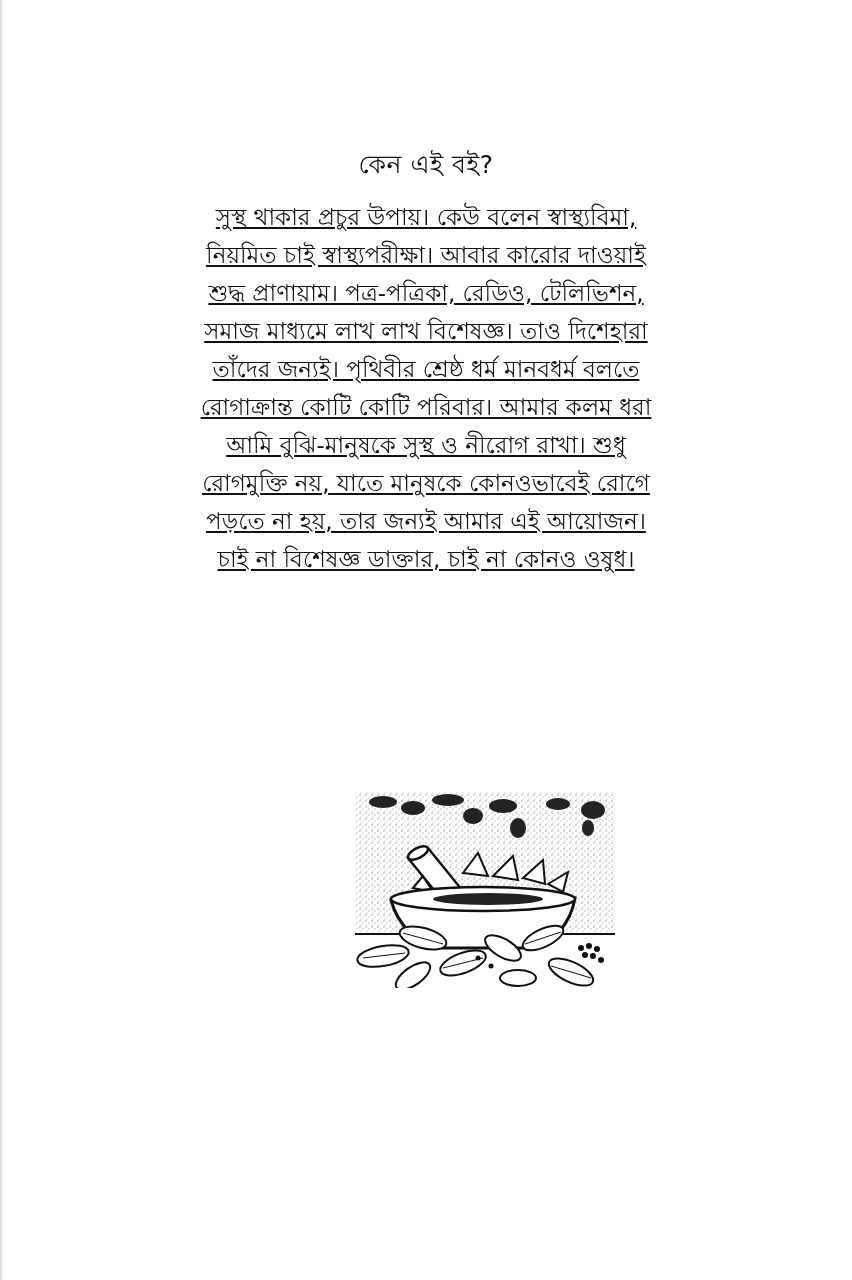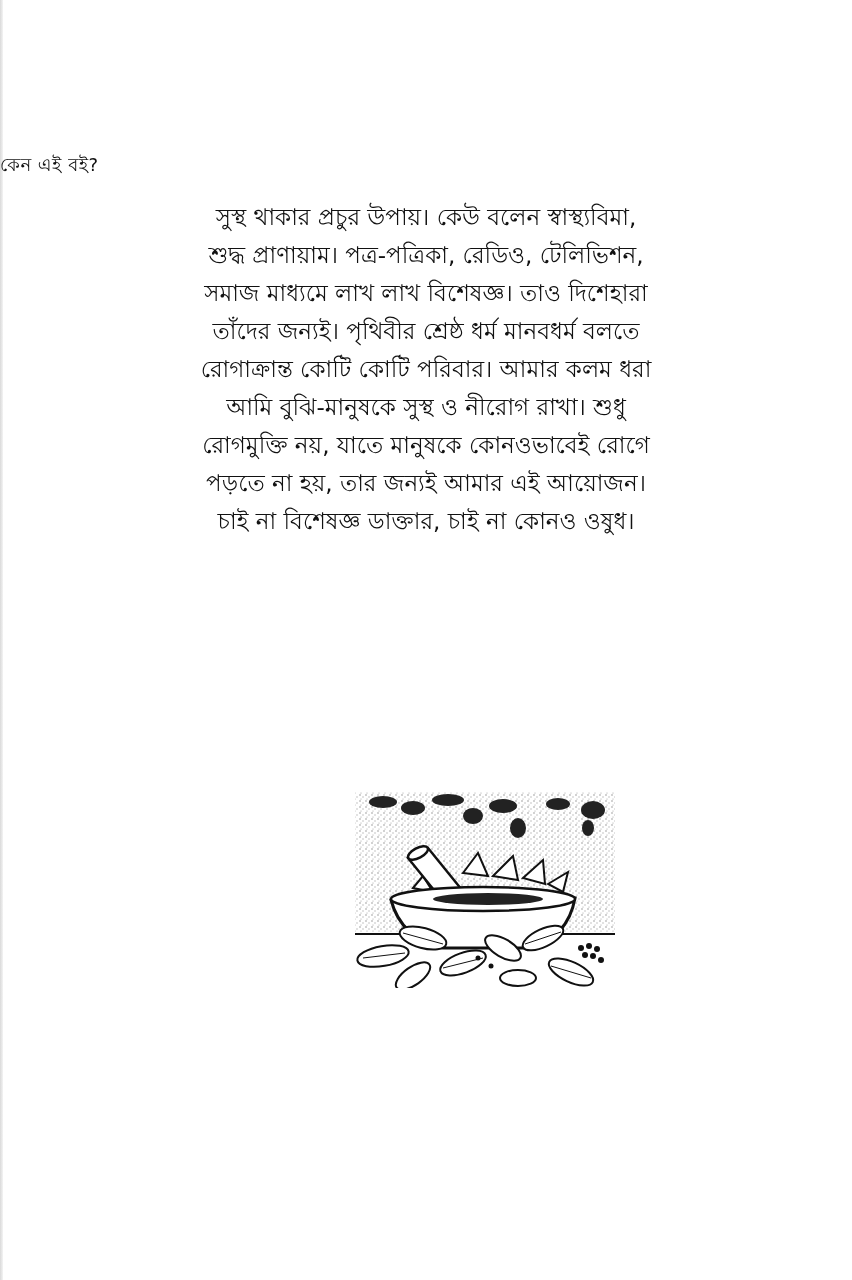--- a/index.html
+++ b/index.html
@@ -22,37 +22,38 @@
       width: 3px;
       height: 1280px;
       background: linear-gradient(to right, #c9c9c9, #efefef);
       opacity: 0.7;
     }
     .title {
       position: absolute;
       top: 145px;
       left: 0;
       width: 100%;
-      text-align: left;
-      font-size: 18px;
+      text-align: center;
+      font-size: 25px;
       line-height: 40px;
       letter-spacing: 0.5px;
     }
     .body-text {
       position: absolute;
       top: 198px;
       left: 0;
       width: 100%;
       text-align: center;
       font-size: 23px;
     }
     .line {
       height: 38px;
       line-height: 38px;
       white-space: nowrap;
+      text-decoration: underline;
     }
     .illustration {
       position: absolute;
       left: 353px;
       top: 788px;
       width: 264px;
       height: 200px;
     }
     .illustration svg {
       width: 100%;
@@ -62,20 +63,21 @@
   </style>
 </head>
 <body>
 
 <div class="page-edge"></div>
 
 <h1 class="title" style="margin:0;font-weight:normal;">কেন এই বই?</h1>
 
 <div class="body-text">
   <div class="line">সুস্থ থাকার প্রচুর উপায়। কেউ বলেন স্বাস্থ্যবিমা,</div>
+  <div class="line">নিয়মিত চাই স্বাস্থ্যপরীক্ষা। আবার কারোর দাওয়াই</div>
   <div class="line">শুদ্ধ প্রাণায়াম। পত্র-পত্রিকা, রেডিও, টেলিভিশন,</div>
   <div class="line">সমাজ মাধ্যমে লাখ লাখ বিশেষজ্ঞ। তাও দিশেহারা</div>
   <div class="line">তাঁদের জন্যই। পৃথিবীর শ্রেষ্ঠ ধর্ম মানবধর্ম বলতে</div>
   <div class="line">রোগাক্রান্ত কোটি কোটি পরিবার। আমার কলম ধরা</div>
   <div class="line">আমি বুঝি-মানুষকে সুস্থ ও নীরোগ রাখা। শুধু</div>
   <div class="line">রোগমুক্তি নয়, যাতে মানুষকে কোনওভাবেই রোগে</div>
   <div class="line">পড়তে না হয়, তার জন্যই আমার এই আয়োজন।</div>
   <div class="line">চাই না বিশেষজ্ঞ ডাক্তার, চাই না কোনও ওষুধ।</div>
 </div>
 

